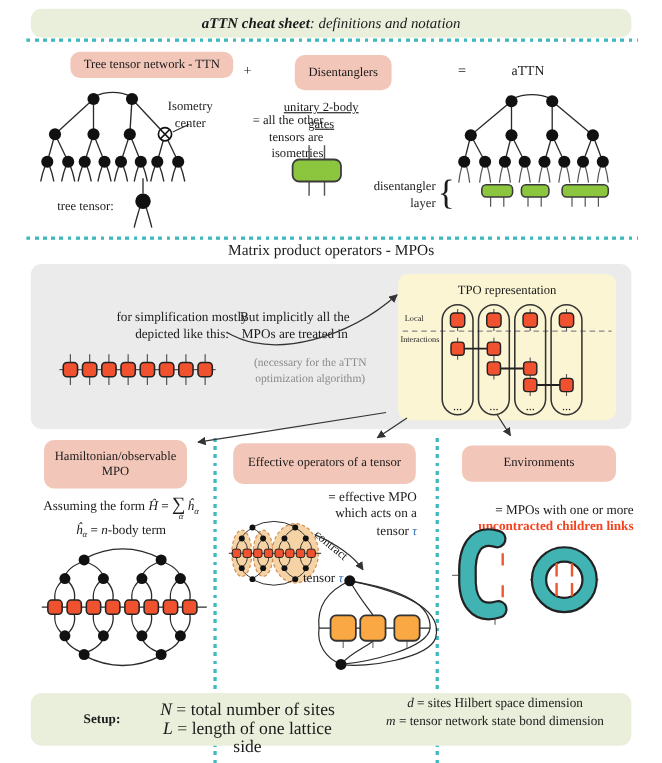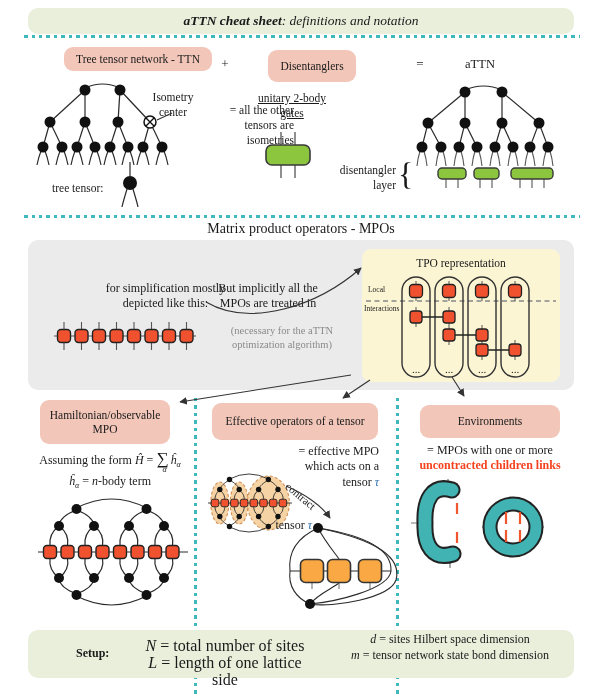--- a/index.html
+++ b/index.html
@@ -413,21 +413,21 @@
     </g>
     <g fill="#f9a843" stroke="#333" stroke-width="1.6">
       <rect x="22.5" y="41.5" width="23" height="23" rx="5"></rect>
       <rect x="49.5" y="41.5" width="23" height="23" rx="5"></rect>
       <rect x="80.5" y="41.5" width="23" height="23" rx="5"></rect>
     </g>
     <circle cx="40" cy="10" r="5" fill="#111"></circle>
     <circle cx="32" cy="86" r="5" fill="#111"></circle>
   </svg>
 
-  <div class="abs ctr t12" style="left:404px;top:443px;width:172px;">
+  <div class="abs ctr t12" style="left:404px;top:456px;width:172px;text-align:right;">
     <div>= MPOs with one or more</div>
     <div class="redtxt">uncontracted children links</div>
   </div>
 
   <svg class="abs" style="left:410px;top:478px;" width="160" height="100" viewBox="0 0 160 100">
     <g stroke="#777" stroke-width="1.2">
       <path d="M38,1 V10 M1,45 H10 M40,80 V90"></path>
       <path d="M72,49 H80 M126,49 H134"></path>
     </g>
     <g>

